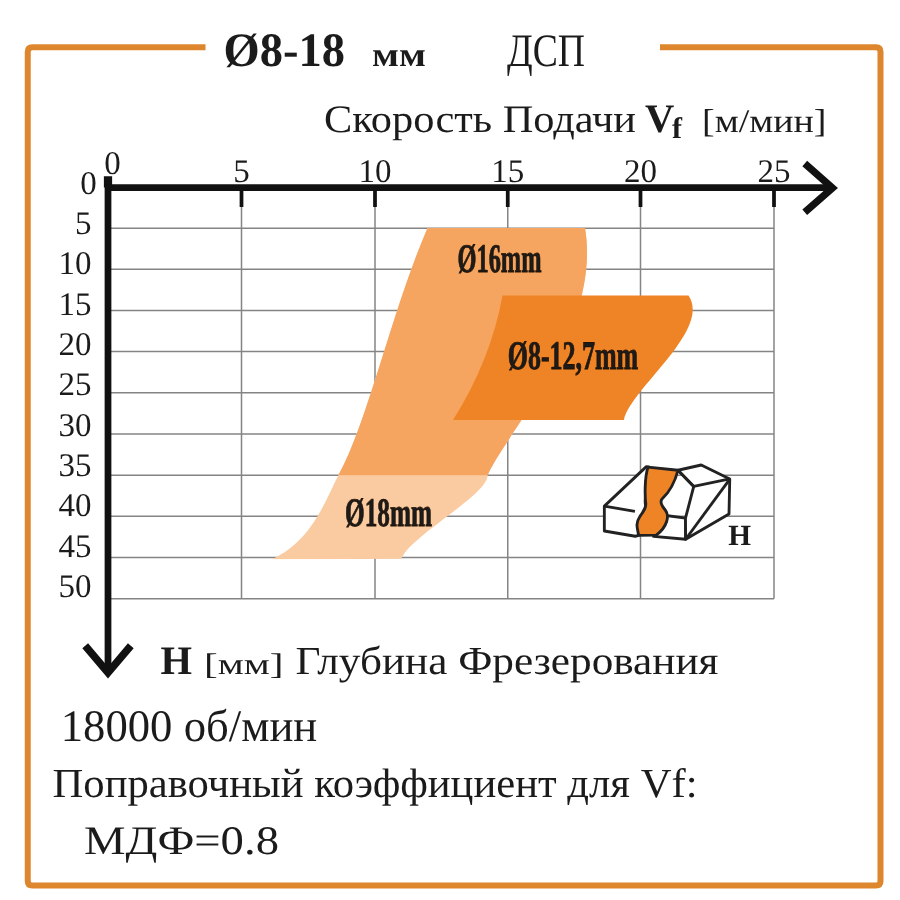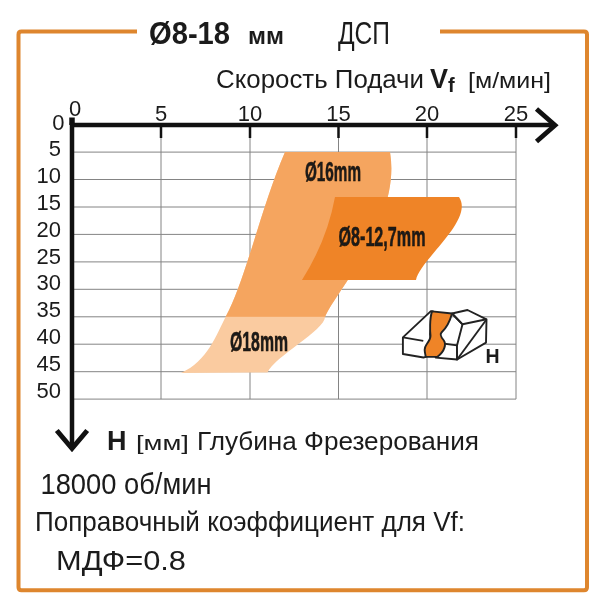--- a/index.html
+++ b/index.html
@@ -1,16 +1,16 @@
 <!DOCTYPE html>
 <html><head>
 <meta charset="utf-8">
 <style>
   html,body{margin:0;padding:0;background:#fff;}
-  .wrap{width:600px;height:600px;position:relative;font-family:Liberation Sans, sans-serif;}
+  .wrap{width:600px;height:600px;position:relative;font-family:Liberation Serif, serif;}
   svg{position:absolute;left:0;top:0;}
   text{fill:#1b1b1b;}
 </style>
 </head>
 <body>
 <div class="wrap">
 <svg width="600" height="600" viewBox="0 0 600 600">
   <defs>
     <clipPath id="ribbon">
       <path d="M285,152 C260.2,210 245.6,280 226,316 C216.3,335 207.6,361 181,373 L267.5,372.5 C274,357 325,330 325,317 C336.6,290 401.5,219.9 390,152 Z"></path>

